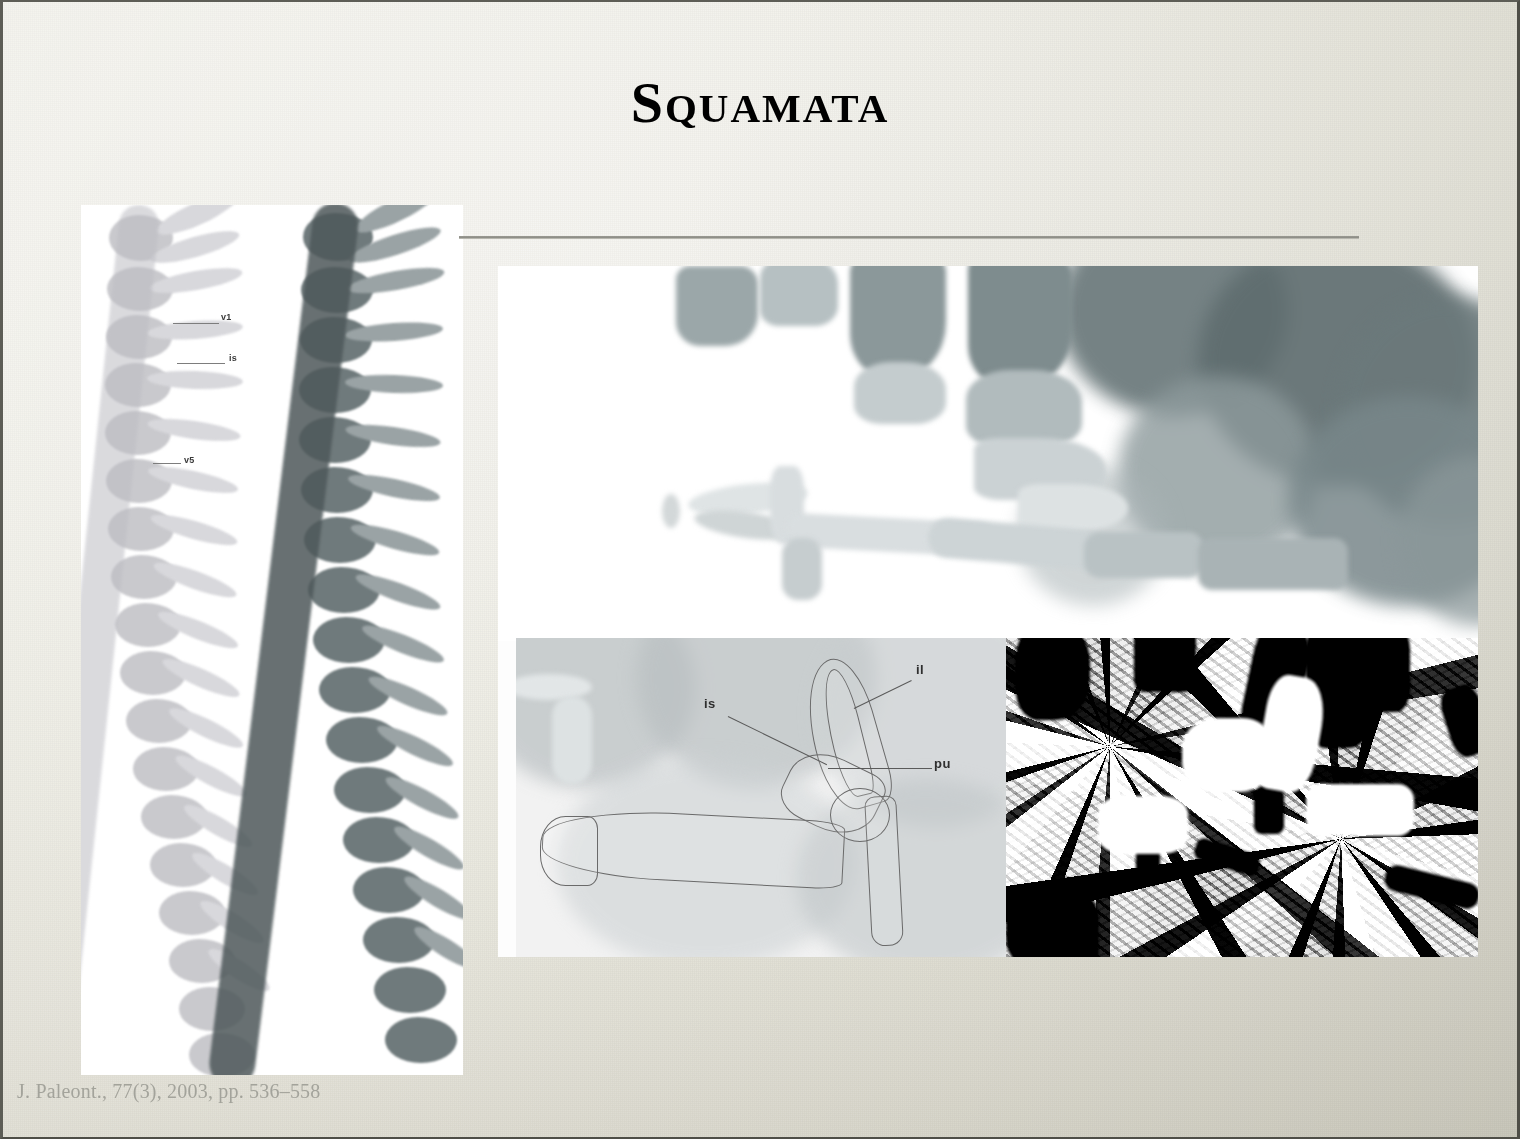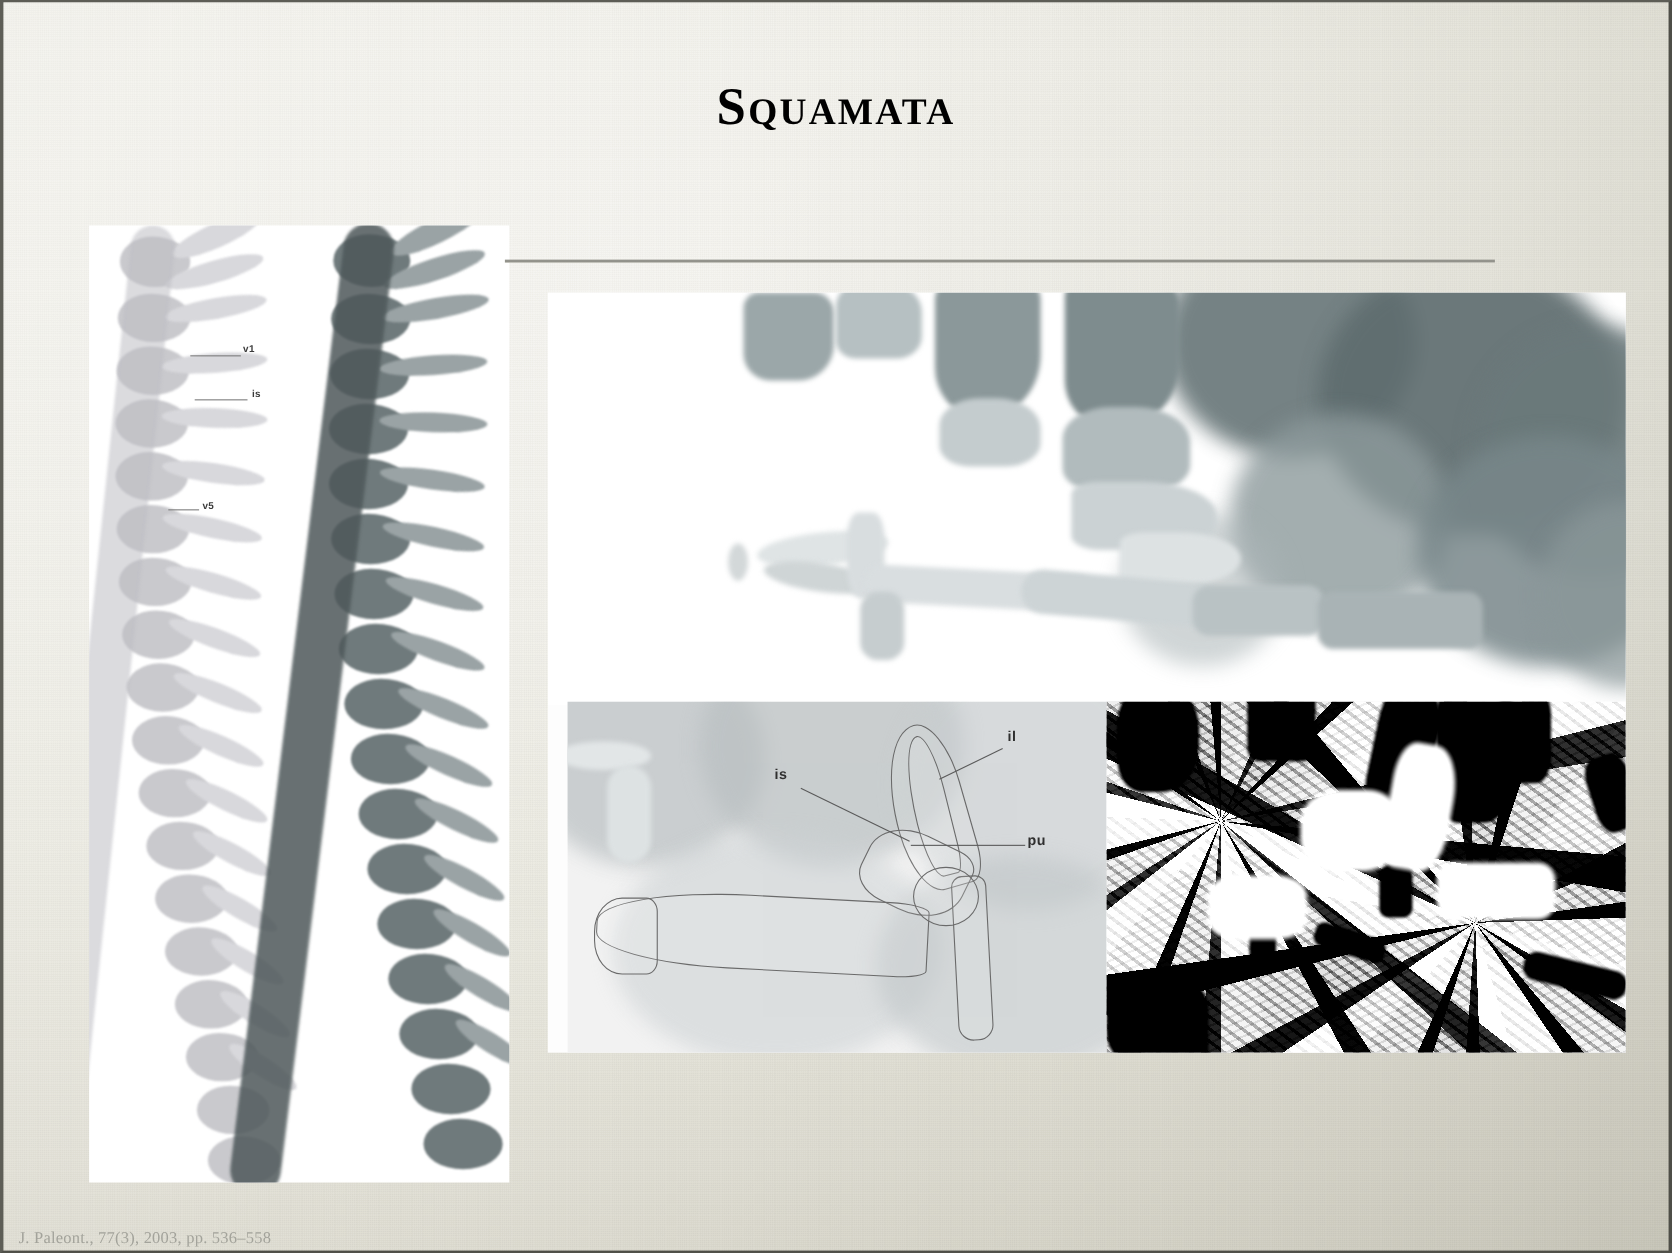--- a/index.html
+++ b/index.html
@@ -35,21 +35,21 @@
       repeating-linear-gradient(90deg, rgba(255,255,255,0.035) 0px, rgba(255,255,255,0.035) 1px, rgba(0,0,0,0.010) 1px, rgba(0,0,0,0.010) 2px);
   }
 
   
   #title {
     position: absolute;
     left: 0;
     right: 0;
     top: 72px;
     text-align: center;
-    font-size: 48px;
+    font-size: 58px;
     font-weight: bold;
     font-variant: small-caps;
     letter-spacing: 2px;
     color: #000000;
     line-height: 1;
     z-index: 5;
   }
 
   #subtitle {
     position: absolute;
@@ -237,22 +237,22 @@
     font-size: 43px;
     font-style: italic;
     color: #1b1b63;
     line-height: 1;
     z-index: 6;
   }
 
   #citation {
     position: absolute;
     left: 14px;
-    top: 1116px;
-    font-size: 15px;
+    top: 1078px;
+    font-size: 20px;
     color: #a3a39b;
     letter-spacing: 0.2px;
     z-index: 6;
     text-align: center;
   }
 </style>
 </head>
 <body>
 
 <div id="slide">

